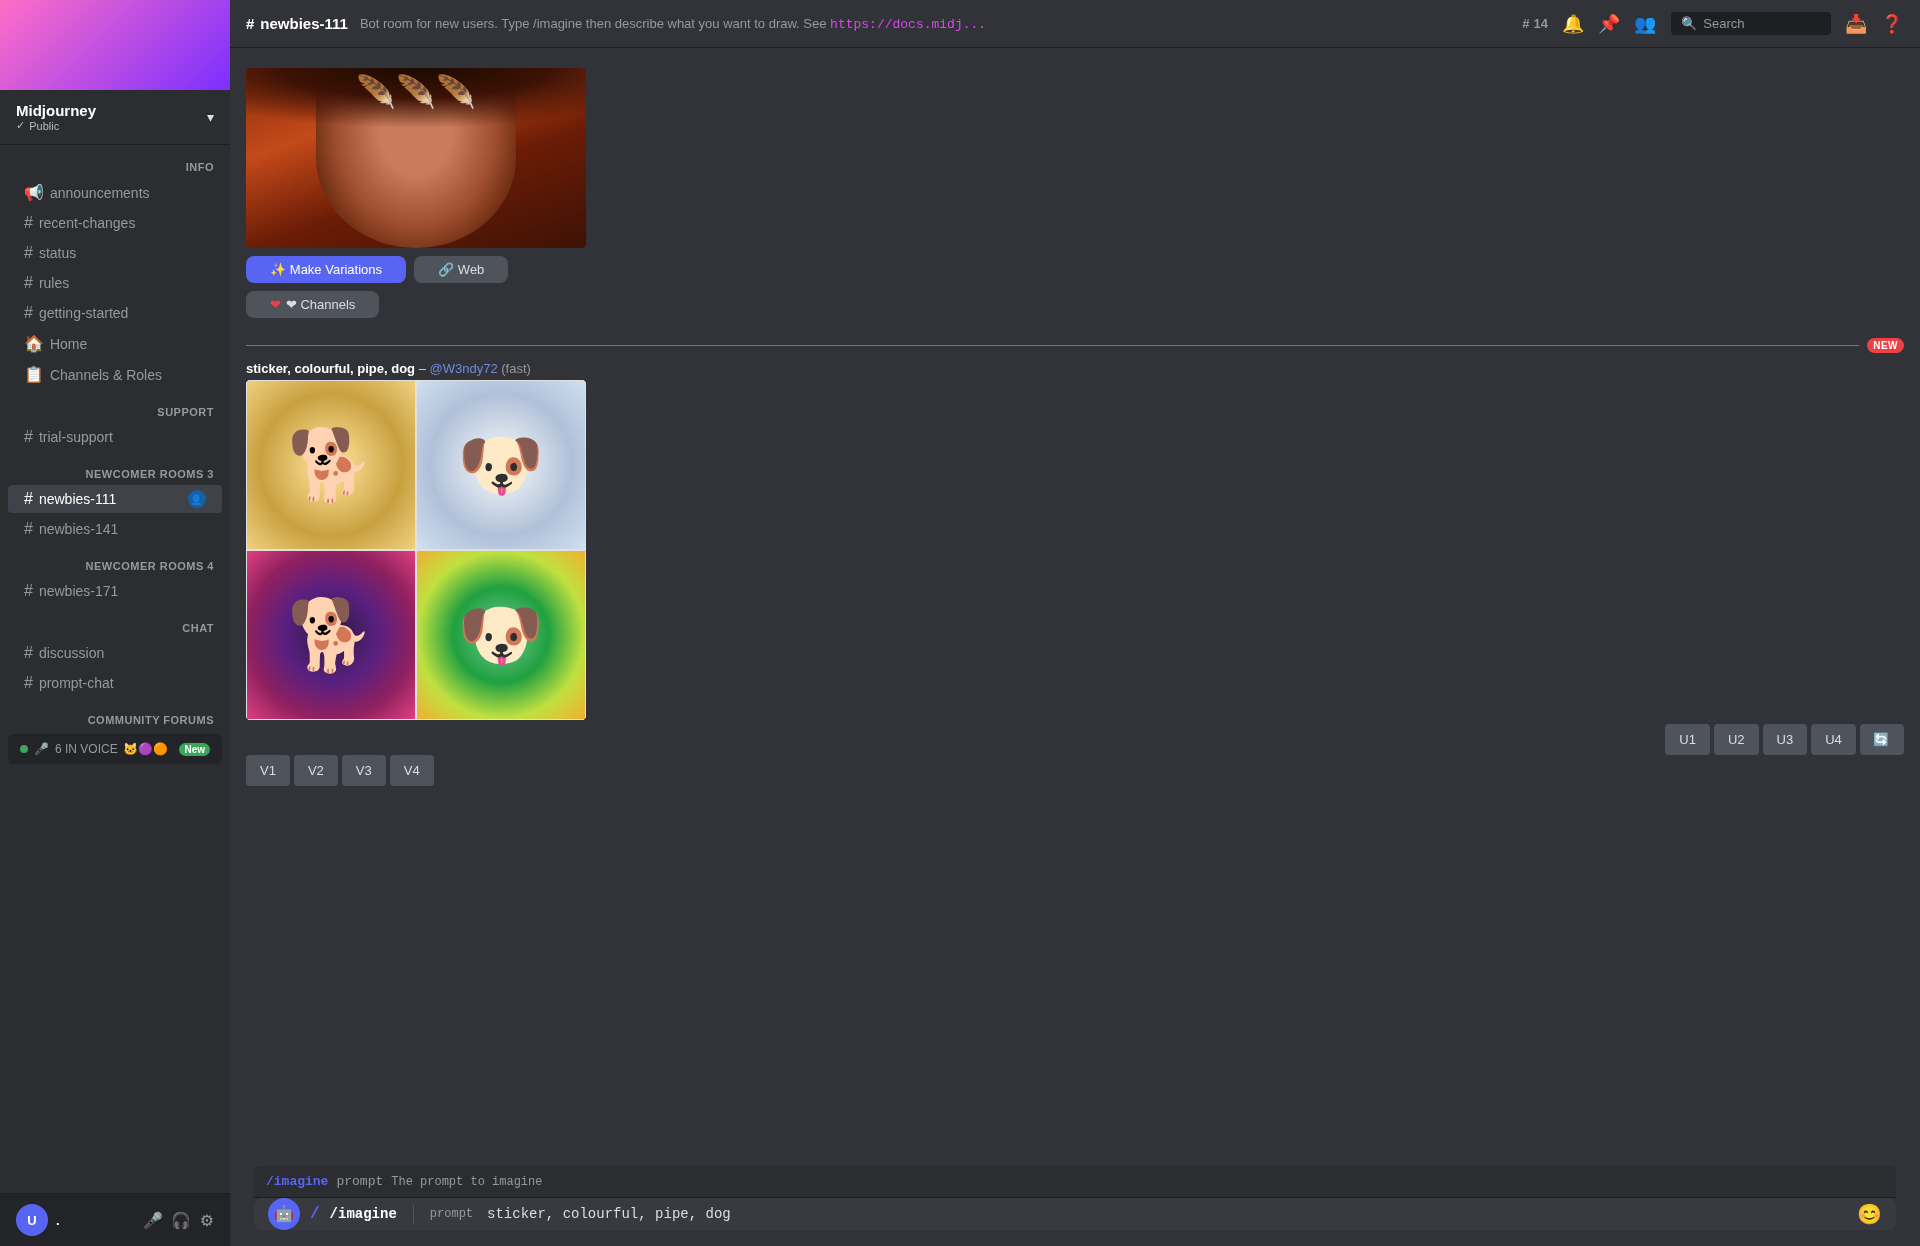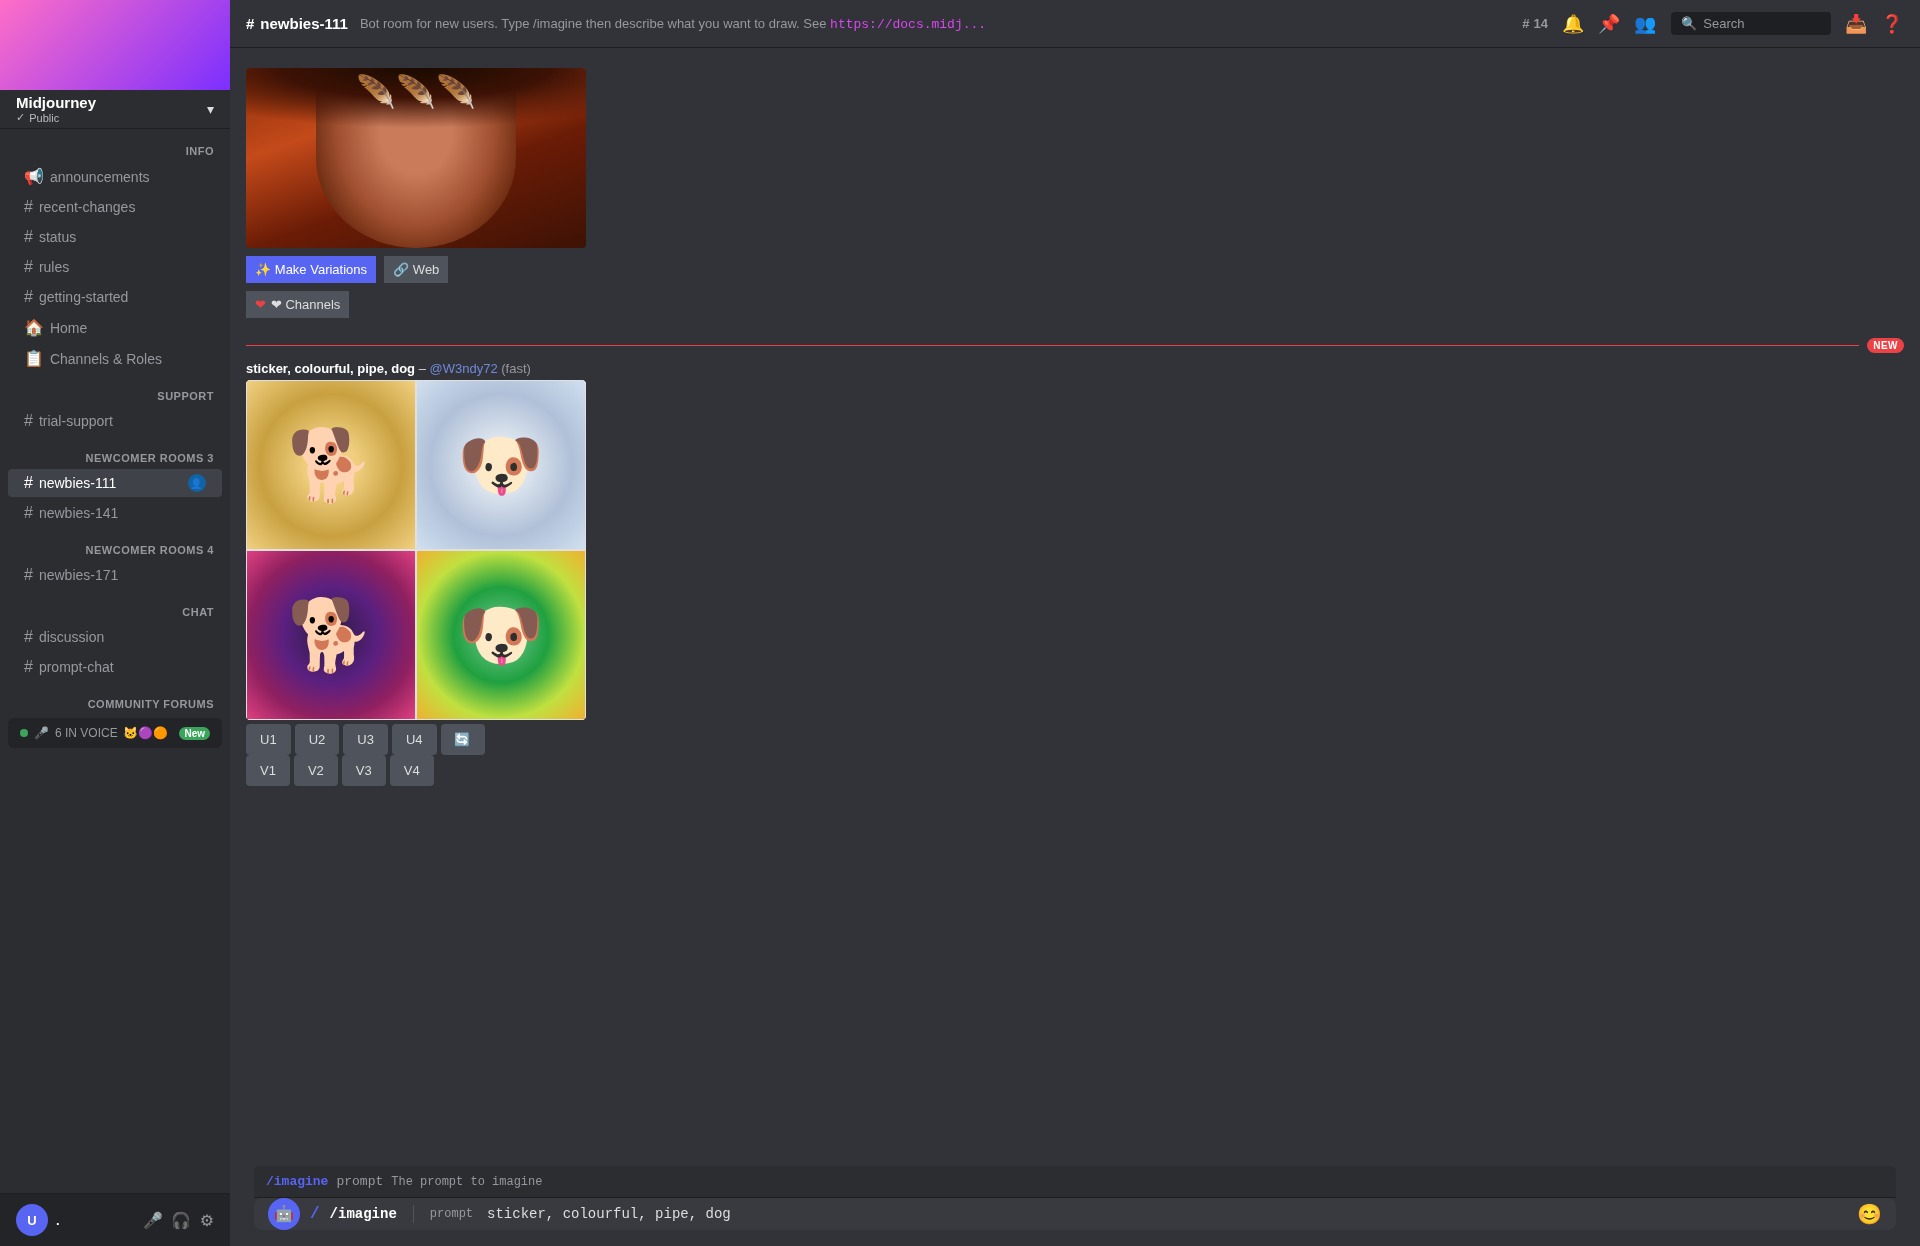--- a/index.html
+++ b/index.html
@@ -18,21 +18,21 @@
       width: 230px;
       min-width: 230px;
       background: #2b2d31;
       display: flex;
       flex-direction: column;
       height: 100%;
       overflow-y: auto;
     }
 
     .server-header {
-      padding: 4px 16px;
+      padding: 12px 16px;
       border-bottom: 1px solid #1e1f22;
       display: flex;
       align-items: center;
       justify-content: space-between;
       cursor: pointer;
     }
     .server-name {
       font-weight: 700;
       color: #fff;
       font-size: 15px;
@@ -222,22 +222,22 @@
     .sticker-cell-4 { background: radial-gradient(circle, #60c080 10%, #20a040 40%, #c0e040 70%, #f0b030 100%); }
 
     .dog-icon { font-size: 70px; position: relative; z-index: 1; }
 
     
     .action-buttons { display: flex; gap: 8px; margin-top: 8px; flex-wrap: wrap; }
     .btn {
       background: #4f545c;
       color: #dcddde;
       border: none;
-      border-radius: 0;
-      padding: 6px 9px;
+      border-radius: 8px;
+      padding: 6px 24px;
       font-size: 13px;
       cursor: pointer;
       display: flex;
       align-items: center;
       gap: 5px;
       font-family: inherit;
     }
     .btn-primary { background: #5865f2; color: #fff; }
     .btn-favorite { background: #4f545c; }
     .btn-small {
@@ -508,21 +508,21 @@
           </div>
           <div class="sticker-cell sticker-cell-3">
             <span class="dog-icon">🐕</span>
           </div>
           <div class="sticker-cell sticker-cell-4">
             <span class="dog-icon">🐶</span>
           </div>
         </div>
       </div>
 
-      <div style="display:flex; gap:4px; margin-top:4px;">
+      <div style="display:flex; gap:4px; margin-top:4px;justify-content:flex-end;">
         <button class="btn-small">U1</button>
         <button class="btn-small">U2</button>
         <button class="btn-small">U3</button>
         <button class="btn-small">U4</button>
         <button class="btn-small btn-refresh">🔄</button>
       </div>
 
       <div style="display:flex; gap:4px; ">
         <button class="btn-small">V1</button>
         <button class="btn-small">V2</button>

